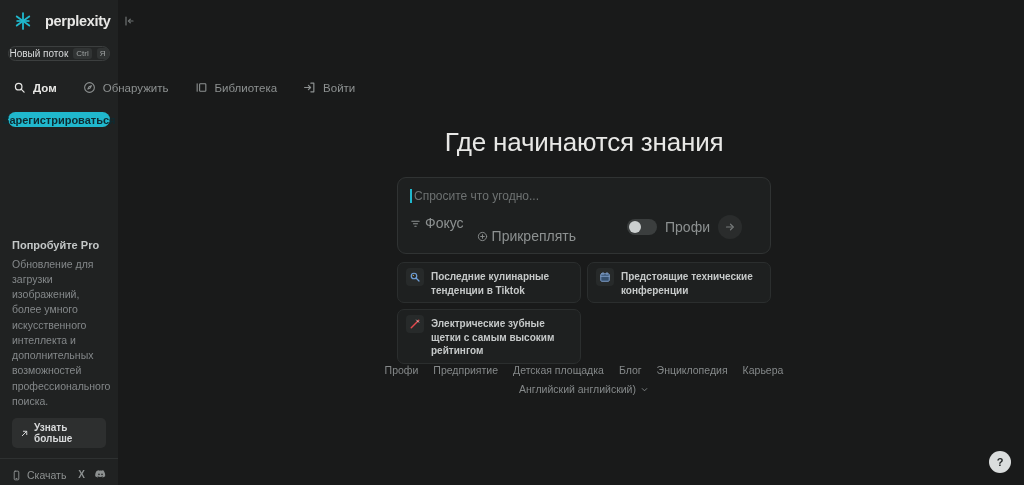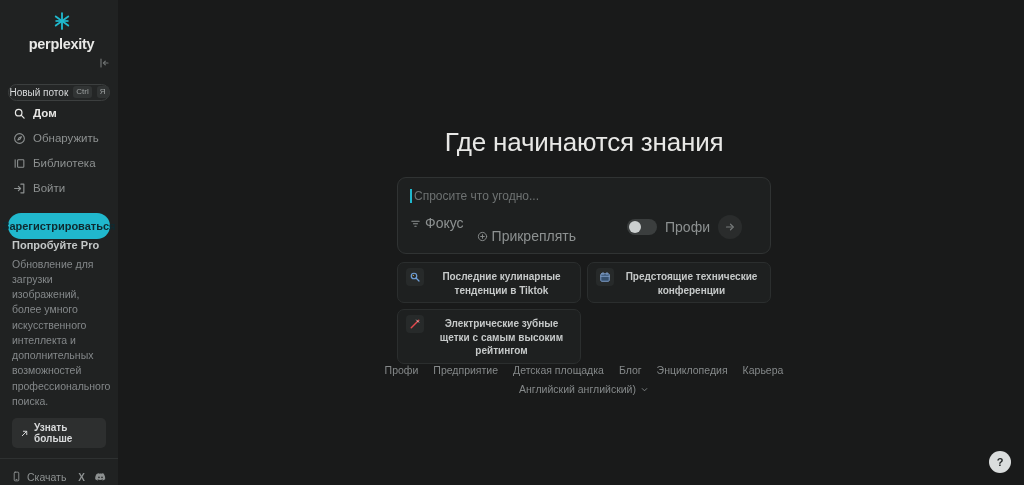--- a/index.html
+++ b/index.html
@@ -10,61 +10,61 @@
     color:#e8e8e6;
     position:relative;
   }
   svg { display:block; }
 
   
   .sidebar {
     position:absolute; left:0; top:0; width:118px; height:485px;
     background:#202222; display:flex; flex-direction:column;
   }
-  .logo-row { display:flex; align-items:center; gap:5px; padding:11px 8px 0 13px;flex-direction:column; }
+  .logo-row { display:flex; align-items:center; gap:12px; padding:11px 8px 0 13px; }
   .brand { font-size:14.5px; font-weight:bold; color:#e8e8e6; letter-spacing:-0.3px; }
   .collapse-btn { margin-left:auto; color:#6e7272; cursor:pointer; }
 
   .new-thread {
-    margin:15px 8px 0 8px; height:23px; border:1px solid #3c3f3f; border-radius:12px;
+    margin:15px 8px 0 8px; height:15px; border:1px solid #3c3f3f; border-radius:12px;
     background:#242626; display:flex; align-items:center; justify-content:center; gap:5px;
     cursor:pointer;
   }
   .new-thread-label { font-size:10px; color:#d8dadb; }
   .kbd {
     font-family:Liberation Sans, sans-serif; font-size:8px; color:#9da1a1;
     background:#313434; border-radius:3px; padding:1px 3px; line-height:1.2;
   }
 
-  .nav { display:flex; flex-direction:column; }
+  .nav { margin-top:14px; display:flex; flex-direction:row; }
   .nav-item {
     display:flex; align-items:center; gap:7px; padding:6px 13px; font-size:11.5px;
     color:#8d9191; cursor:pointer;
   }
   .nav-item.active { color:#e8e8e6; font-weight:bold; }
   .nav-item .icon { flex:none; }
 
   .signup-btn {
-    margin:12px 8px 0 8px; height:38px; background:#20b8cd; border-radius:13px;
+    margin:12px 8px 0 8px; height:15px; background:#20b8cd; border-radius:13px;
     color:#0f2a30; font-size:11px; font-weight:bold;
     display:flex; align-items:center; justify-content:center; cursor:pointer;
   }
 
   .pro-box { margin-top:auto; padding:0 12px 10px 12px; }
   .pro-title { font-size:11px; font-weight:bold; color:#c3c7c7; margin-bottom:6px; }
   .pro-desc { font-size:10.5px; line-height:1.45; color:#84888a; }
   .learn-more {
     margin-top:9px; display:inline-flex; align-items:center; gap:5px;
     background:#2d2f2f; border-radius:5px; padding:4px 8px; font-size:10px;
     color:#d8dadb; font-weight:bold; cursor:pointer;
   }
 
   .sidebar-footer {
-    border-top:1px solid #2e3131; height:27px; display:flex; align-items:flex-start;
-    padding:12px 11px; gap:5px; color:#8d9191;
+    border-top:1px solid #2e3131; height:27px; display:flex; align-items:flex-end;
+    padding:4px 11px; gap:5px; color:#8d9191;
   }
   .download-label { font-size:10.5px; cursor:pointer; }
   .sf-icons { margin-left:auto; display:flex; align-items:center; gap:9px; }
   .x-glyph { font-size:10px; font-weight:bold; color:#8d9191; cursor:pointer; }
 
   
   .main { position:absolute; left:131px; top:0; width:906px; height:406px; }
   .heading { margin-top:127px; text-align:center; font-size:26px; font-weight:500;
     color:#e8e8e6; letter-spacing:-0.2px; }
 
@@ -85,21 +85,21 @@
     position:relative; cursor:pointer; }
   .knob { position:absolute; left:2px; top:2px; width:12px; height:12px;
     background:#ccd0d0; border-radius:50%; }
   .submit-btn { width:24px; height:24px; border-radius:50%; background:#2a2c2c;
     display:flex; align-items:center; justify-content:center; color:#767a7a; cursor:pointer; }
 
   .chips { width:374px; margin:8px auto 0 auto; display:grid;
     grid-template-columns:1fr 1fr; gap:6px; }
   .chip {
     background:#1e2020; border:1px solid #2b2e2e; border-radius:7px;
-    padding:5px 8px; display:flex; align-items:flex-start; gap:7px; cursor:pointer;text-align:center;
+    padding:5px 8px; display:flex; align-items:flex-start; gap:7px; cursor:pointer;
   }
   .chip-icon { width:18px; height:18px; border-radius:4px; background:#272a2a;
     flex:none; display:flex; align-items:center; justify-content:center; }
   .chip-label { font-size:10px; font-weight:bold; color:#c6c9c9; line-height:1.35; padding-top:2px; }
 
   
   .footer { position:absolute; left:0; right:0; bottom:9px; text-align:center; }
   .footer-links { display:flex; justify-content:center; gap:15px; font-size:10.5px; color:#85898a; }
   .footer-link { cursor:pointer; }
   .lang-row { margin-top:7px; display:inline-flex; align-items:center; gap:4px;

